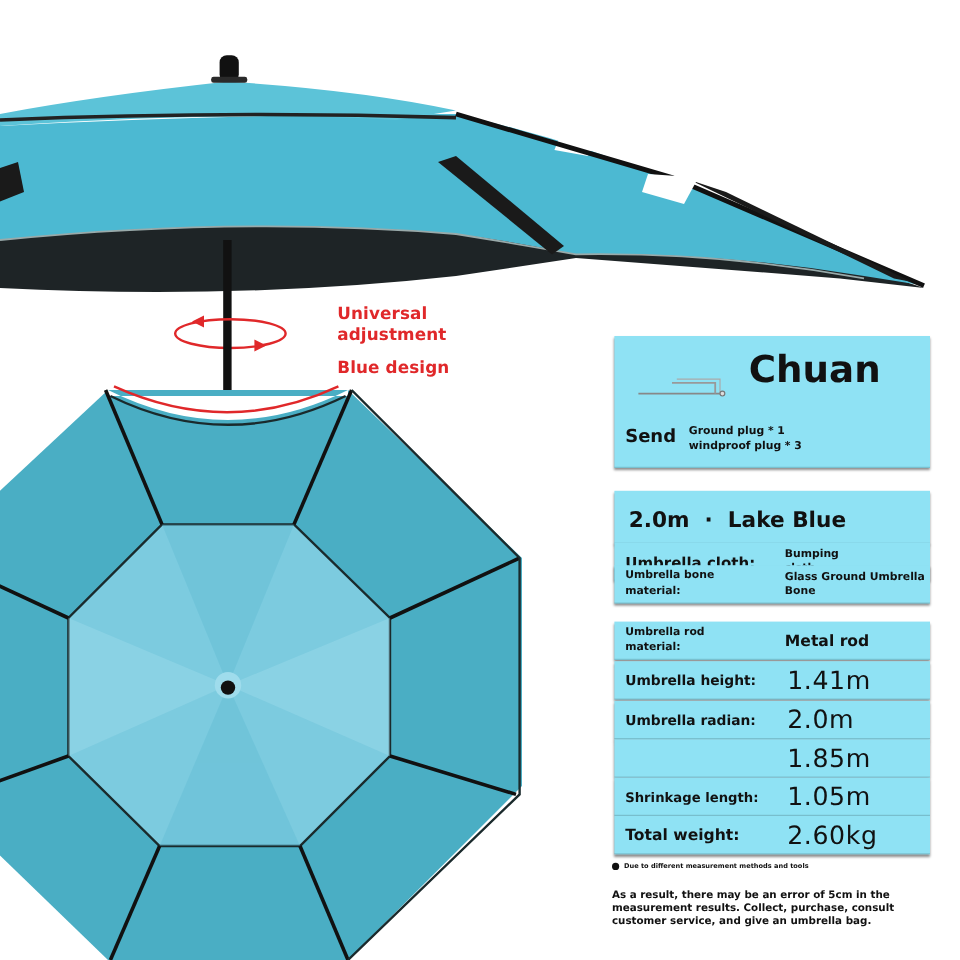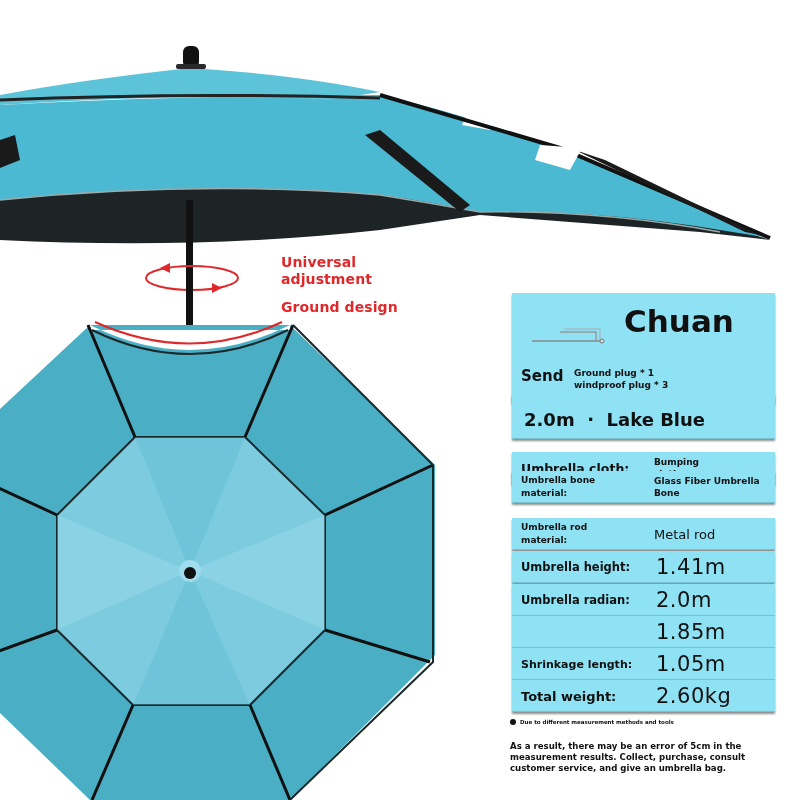--- a/index.html
+++ b/index.html
@@ -4,36 +4,36 @@
 <style>
   html, body { margin:0; padding:0; }
   body { width:800px; height:800px; background:#ffffff; position:relative; overflow:hidden;
          font-family:"DejaVu Sans", "Liberation Sans", sans-serif; }
   .art { position:absolute; left:0; top:0; width:800px; height:800px; }
   .red-label { position:absolute; color:#e0282a; font-weight:bold; font-size:14px; line-height:17px;
                font-family:"DejaVu Sans", sans-serif; letter-spacing:0.1px; }
   .panel { position:absolute; left:512px; width:263px; background:#8fe2f4;
            box-shadow: 0 2px 2px rgba(0,0,0,0.45), inset 0 -1px 0 rgba(0,0,0,0.15);
            box-sizing:border-box; }
-  .hdr { top:293px; height:110px;padding-left:44px; }
+  .hdr { top:280px; height:110px;padding-left:44px; }
   .hdr .brand { position:absolute; left:112px; top:10px; font-size:31px; font-weight:bold; color:#111; }
   .hdr .send { position:absolute; left:9px; top:74px; font-size:15px; font-weight:bold; color:#111; }
   .hdr .acc { position:absolute; left:62px; top:74px; font-size:9px; line-height:12px; font-weight:bold; color:#111; }
   .hdr svg { position:absolute; left:18px; top:28px; }
-  .color { top:395px; height:44px;text-align:center; }
+  .color { top:409px; height:44px;text-align:center; }
   .color .txt { position:absolute; left:12px; top:14px; font-size:18px; font-weight:bold; color:#111; white-space:pre; }
   .row { height:32px; }
   .row .k { position:absolute; left:9px; top:0; height:100%; display:flex; align-items:center;
             font-weight:bold; color:#111; }
   .row .v { position:absolute; left:142px; top:0; height:100%; display:flex; align-items:center; color:#111; }
   .k.big { font-size:12.5px; }
   .k.med { font-size:11.5px; }
   .k.small { font-size:9px; line-height:13px; }
   .v.vbig { font-size:21px; letter-spacing:0.5px; left:144px; }
-  .v.vmed { font-size:13px; font-weight:normal; }
+  .v.vmed { font-size:13px; font-weight:bold; }
   .v.vsmall { font-size:9px; line-height:12px; font-weight:bold; }
   .note { position:absolute; left:510px; top:719px; width:280px; color:#111; }
   .note .bullet { display:flex; align-items:center; font-size:5.5px; font-weight:bold; }
   .note .dot { width:6px; height:6px; border-radius:50%; background:#111; margin-right:4px; }
   .note .body { font-size:8.6px; line-height:11px; font-weight:bold; margin-top:16px; }
 </style>
 </head>
 <body>
 
 <svg class="art" viewBox="0 0 800 800" xmlns="http://www.w3.org/2000/svg">
@@ -104,21 +104,21 @@
     <circle cx="190" cy="573" r="6" fill="#111"></circle>
   </g>
 
   <path d="M95 322 Q190 365 282 322" stroke="#e0282a" stroke-width="2" fill="none"></path>
 </svg>
 
 <div class="red-label" style="left:281px; top:254px;">
   <div>Universal</div>
   <div>adjustment</div>
 </div>
-<div class="red-label" style="left:281px; top:299px;">Ground design</div>
+<div class="red-label" style="left:281px; top:299px;">Blue design</div>
 
 <div class="panel hdr">
   <svg width="80" height="24" viewBox="0 0 80 24">
     <path d="M2 20 L72 20" stroke="#888" stroke-width="1.5"></path>
     <path d="M30 11 L66 11 L66 20" stroke="#999" stroke-width="1.5" fill="none"></path>
     <path d="M34 8 L70 8 L70 20" stroke="#aaa" stroke-width="1" fill="none"></path>
     <circle cx="72" cy="20" r="2" fill="#ddd" stroke="#777"></circle>
   </svg>
   <div class="brand">Chuan</div>
   <div class="send">Send</div>
@@ -136,21 +136,21 @@
   <div class="k big">Umbrella cloth:</div>
   <div class="v vsmall">
     <div><span>Bumping</span><br><span>cloth</span></div>
   </div>
 </div>
 <div class="panel row" style="top:471px;">
   <div class="k small">
     <div><span>Umbrella bone</span><br><span>material:</span></div>
   </div>
   <div class="v vsmall">
-    <div><span>Glass Fiber Umbrella</span><br><span>Bone</span></div>
+    <div><span>Glass Ground Umbrella</span><br><span>Bone</span></div>
   </div>
 </div>
 <div class="panel row" style="top:518px;">
   <div class="k small">
     <div><span>Umbrella rod</span><br><span>material:</span></div>
   </div>
   <div class="v vmed">Metal rod</div>
 </div>
 <div class="panel row" style="top:551px;">
   <div class="k med">Umbrella height:</div>

